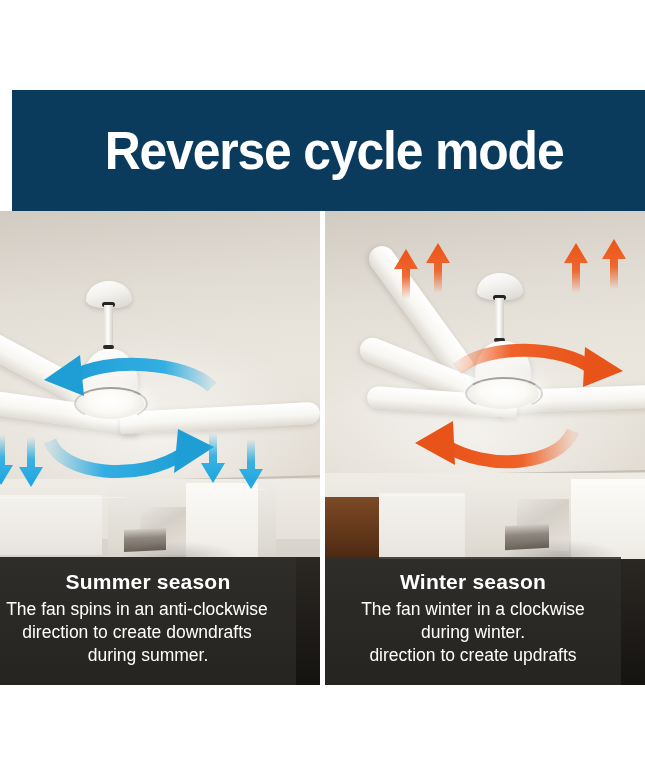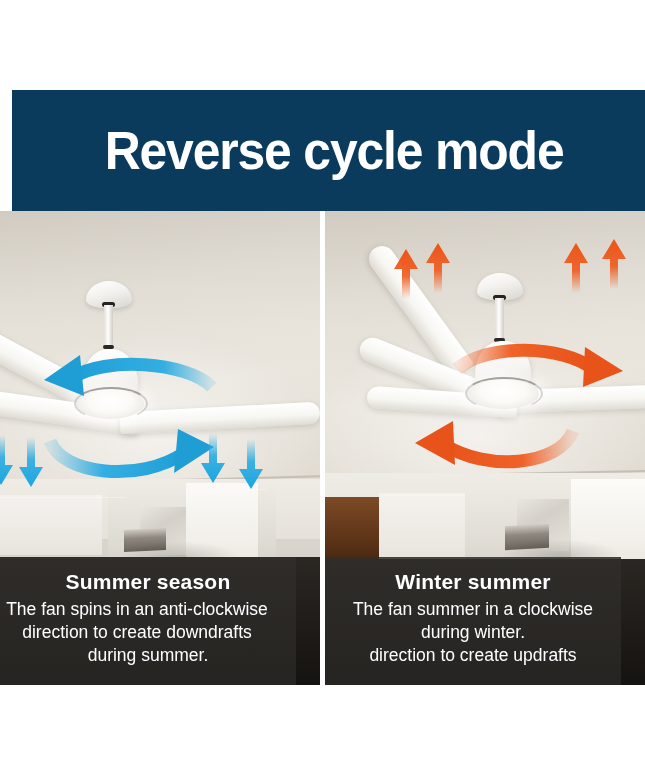--- a/index.html
+++ b/index.html
@@ -463,21 +463,21 @@
                 <stop offset="0%" stop-color="#ef5a1e" stop-opacity="0"></stop>
                 <stop offset="45%" stop-color="#ef5a1e" stop-opacity="0.9"></stop>
                 <stop offset="100%" stop-color="#ed5317" stop-opacity="1"></stop>
               </linearGradient>
             </defs>
             <polygon points="13,2 25,22 17,22 17,52 9,52 9,22 1,22" fill="url(#wu4)"></polygon>
           </svg>
       </div>
 
       <div class="caption right-cap">
-        <div class="caption-title">Winter summer</div>
-        <div class="caption-body">The fan summer in a clockwise</div>
+        <div class="caption-title">Winter season</div>
+        <div class="caption-body">The fan winter in a clockwise</div>
         <div class="caption-body">during winter.</div>
         <div class="caption-body">direction to create updrafts</div>
       </div>
     </div>
 
   </div>
 </div>
 
 </body></html>

